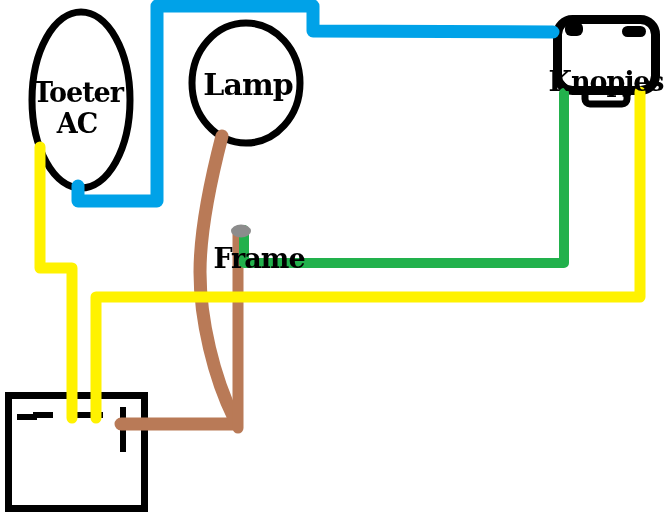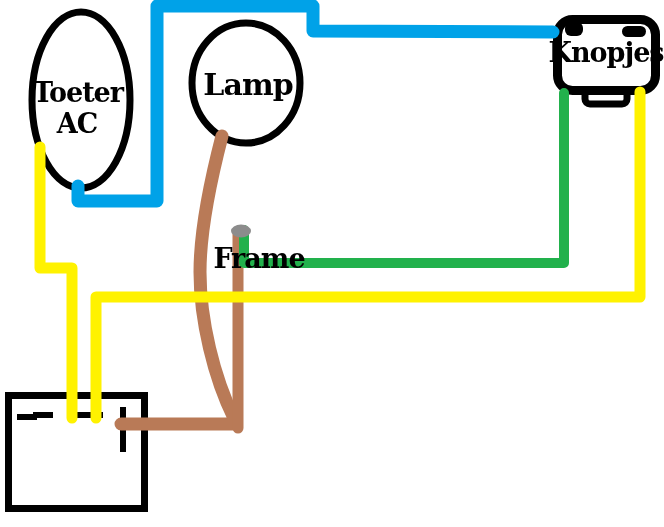--- a/index.html
+++ b/index.html
@@ -18,21 +18,21 @@
     font-weight: bold;
     color: #000000;
     white-space: nowrap;
     letter-spacing: -1px;
     line-height: 1;
   }
   .lbl-toeter  { left: 78px;  top: 92px;  font-size: 27px; }
   .lbl-ac      { left: 77px;  top: 123px; font-size: 27px; text-align: center; }
   .lbl-lamp    { left: 248px; top: 85px;  font-size: 30px; text-align: right; }
   .lbl-frame   { left: 259px; top: 210px; font-size: 27px; margin-top: 48px; }
-  .lbl-knopjes { left: 606px; top: 52px;  font-size: 27px; }
+  .lbl-knopjes { left: 606px; top: 81px;  font-size: 27px; }
 </style>
 </head>
 <body>
 
 <div class="canvas">
 
   <svg width="664" height="527" viewBox="0 0 664 527">
 
     <ellipse cx="81" cy="100" rx="49" ry="88" fill="#ffffff" stroke="#000000" stroke-width="7"></ellipse>
 

